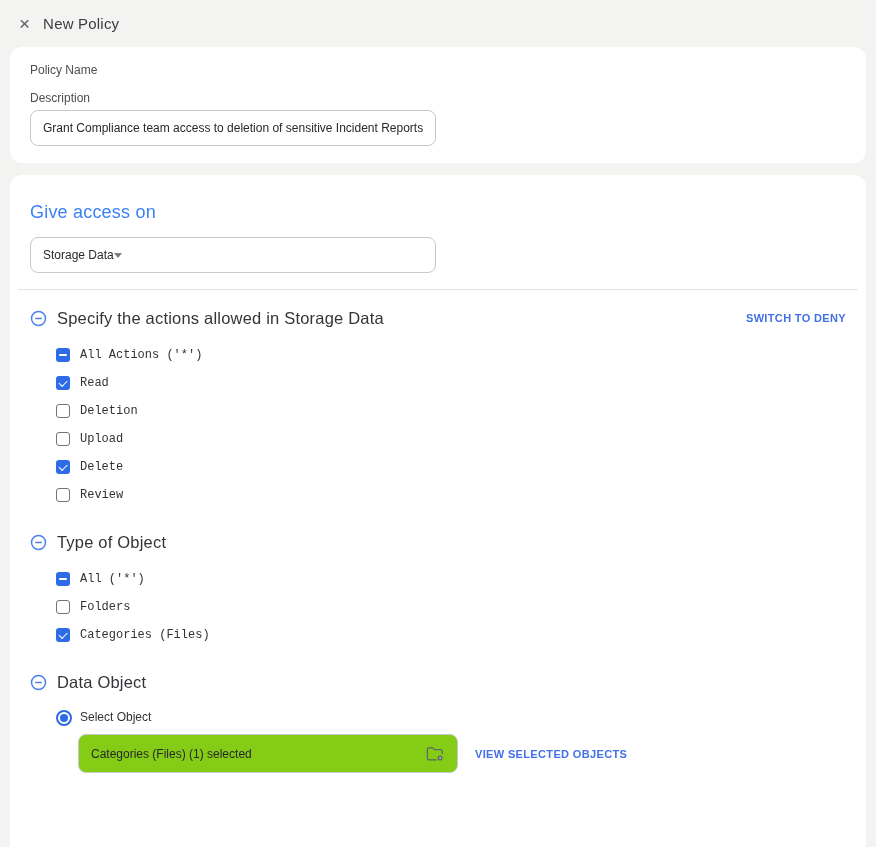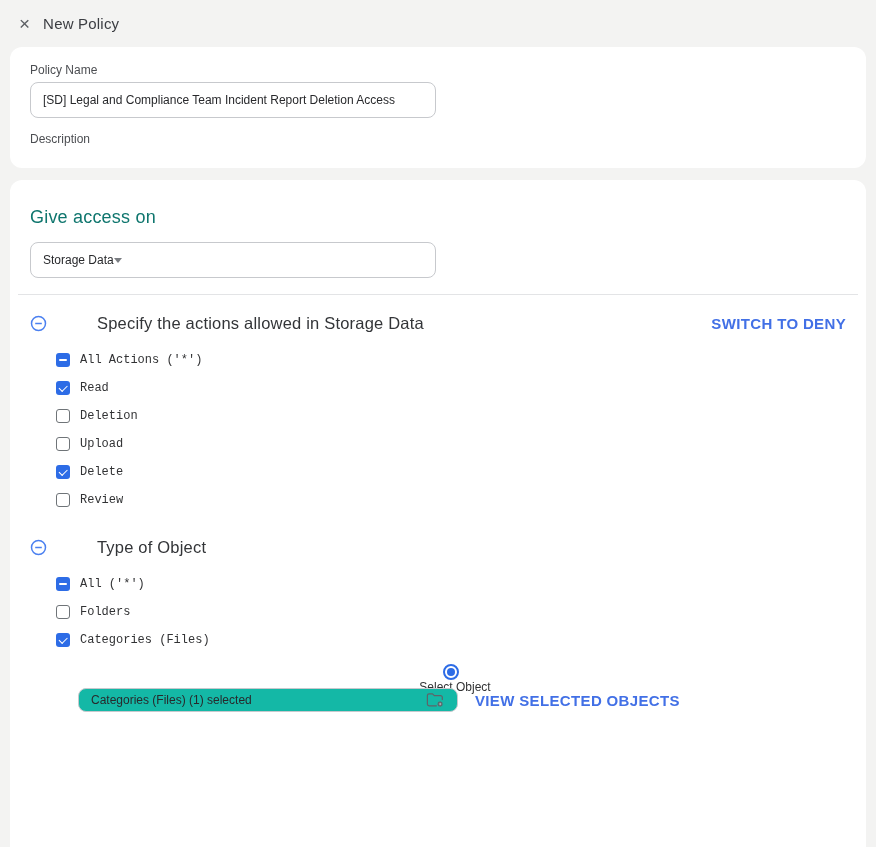--- a/index.html
+++ b/index.html
@@ -43,47 +43,47 @@
     font-size:12px;color:#4c4e52;display:block;margin-bottom:5px;
   }
   .text-input{
     width:406px;height:36px;border:1px solid #c7c9cd;border-radius:8px;
     padding:0 12px;font-size:12px;color:#28292c;background:#fff;
     font-family:"Liberation Sans","DejaVu Sans",sans-serif;outline:none;
   }
 
   
   .section-heading{
-    font-size:18px;font-weight:400;color:#0f766e;margin:7px 0 14px 0;
+    font-size:18px;font-weight:400;color:#3b82f6;margin:7px 0 14px 0;
     letter-spacing:.2px;
   }
   .select-box{
     width:406px;height:36px;border:1px solid #c7c9cd;border-radius:8px;
     display:flex;align-items:center;justify-content:flex-start;
     padding:0 12px;cursor:pointer;background:#fff;
   }
   .select-value{font-size:12px;color:#28292c;}
   .caret-down{
     width:0;height:0;border-left:4.5px solid transparent;
     border-right:4.5px solid transparent;border-top:5px solid #7a7d82;
   }
 
   .divider{border:none;border-top:1px solid #e3e4e6;margin:16px -12px 0 -12px;}
 
   
   .sub-section-header{
-    display:flex;align-items:center;margin-top:16px;height:24px;gap:40px;
+    display:flex;align-items:center;margin-top:16px;height:24px;
   }
   .collapse-icon{width:17px;height:17px;flex:none;cursor:pointer;display:block;}
   .sub-section-title{
     font-size:16.5px;font-weight:400;color:#333538;margin-left:10px;
     letter-spacing:.2px;flex:1;
   }
   .text-link{
-    font-size:15px;font-weight:600;letter-spacing:.35px;color:var(--link);
+    font-size:11px;font-weight:600;letter-spacing:.35px;color:var(--link);
     cursor:pointer;white-space:nowrap;
   }
 
   
   .cb-list{margin-top:17px;padding-left:26px;font-family:Liberation Mono, monospace;}
   .cb-row{display:flex;align-items:center;margin-bottom:12px;height:16px;cursor:pointer;}
   .checkbox{
     width:14px;height:14px;border-radius:3px;position:relative;flex:none;
   }
   .checkbox.unchecked{border:1.5px solid #6f7478;background:#fff;}
@@ -97,61 +97,61 @@
   .checkbox.indeterminate::after{
     content:"";position:absolute;left:3px;top:6px;width:8px;height:2px;
     background:#fff;border-radius:1px;
   }
   .cb-label{font-size:12px;color:#313234;margin-left:10px;}
 
   .gap-lg{margin-top:27px;}
 
   
   .radio-row{
-    display:flex;align-items:center;padding-left:26px;margin-top:16px;
-    height:16px;cursor:pointer;flex-direction:column;
+    display:flex;align-items:flex-start;padding-left:26px;margin-top:16px;
+    height:16px;cursor:pointer;
   }
   .radio{
     width:16px;height:16px;border-radius:50%;border:2px solid var(--accent);
     position:relative;flex:none;background:#fff;
   }
   .radio.selected::after{
     content:"";position:absolute;inset:2px;border-radius:50%;background:var(--accent);
   }
   .radio-label{font-size:12px;color:#313234;margin-left:8px;}
 
   .picker-row{
     display:flex;align-items:center;margin-top:8px;padding-left:48px;
   }
   .object-picker{
-    width:380px;height:24px;border:1px solid #c7c9cd;border-radius:8px;
+    width:380px;height:39px;border:1px solid #c7c9cd;border-radius:8px;
     display:flex;align-items:center;justify-content:space-between;
-    padding:0 12px;background:#14b8a6;
+    padding:0 12px;background:#84cc16;
   }
   .object-picker-value{font-size:12px;color:#28292c;}
   .picker-icon{display:block;cursor:pointer;}
   .picker-row .text-link{margin-left:17px;}
 </style>
 </head>
 <body>
 
 <div class="page">
 
   <div class="page-header">
     <span class="close-x">×</span>
     <span class="page-title">New Policy</span>
   </div>
 
   <div class="card card-top">
     <div class="field">
       <label class="field-label">Policy Name</label>
-      <input class="text-input" type="text" value="[SD] Legal and Compliance Team Incident Report Deletion Access" style="">
     </div>
     <div class="field">
       <label class="field-label">Description</label>
+      <input class="text-input" type="text" value="Grant Compliance team access to deletion of sensitive Incident Reports" style="">
     </div>
   </div>
 
   <div class="card card-main">
 
     <h2 class="section-heading">Give access on</h2>
 
     <div class="select-box">
       <span class="select-value">Storage Data</span>
       <span class="caret-down"></span>
@@ -211,20 +211,27 @@
       <div class="cb-row">
         <span class="checkbox unchecked"></span>
         <span class="cb-label">Folders</span>
       </div>
       <div class="cb-row">
         <span class="checkbox checked"></span>
         <span class="cb-label">Categories (Files)</span>
       </div>
     </div>
 
+    <div class="sub-section-header gap-lg">
+      <svg class="collapse-icon" viewBox="0 0 17 17">
+        <circle cx="8.5" cy="8.5" r="7" fill="none" stroke="#4b80f0" stroke-width="1.5"></circle>
+        <line x1="5.2" y1="8.5" x2="11.8" y2="8.5" stroke="#4b80f0" stroke-width="1.5"></line>
+      </svg>
+      <span class="sub-section-title">Data Object</span>
+    </div>
 
     <div class="radio-row">
       <span class="radio selected"></span>
       <span class="radio-label">Select Object</span>
     </div>
 
     <div class="picker-row">
       <div class="object-picker">
         <span class="object-picker-value">Categories (Files) (1) selected</span>
         <svg class="picker-icon" width="20" height="18" viewBox="0 0 20 18" fill="none" stroke="#5f6368" stroke-width="1.2" stroke-linecap="round" stroke-linejoin="round">

